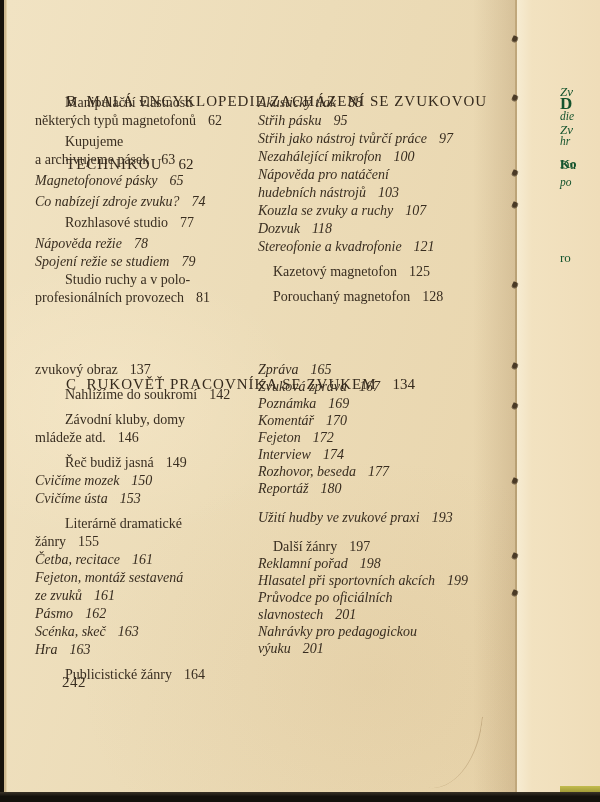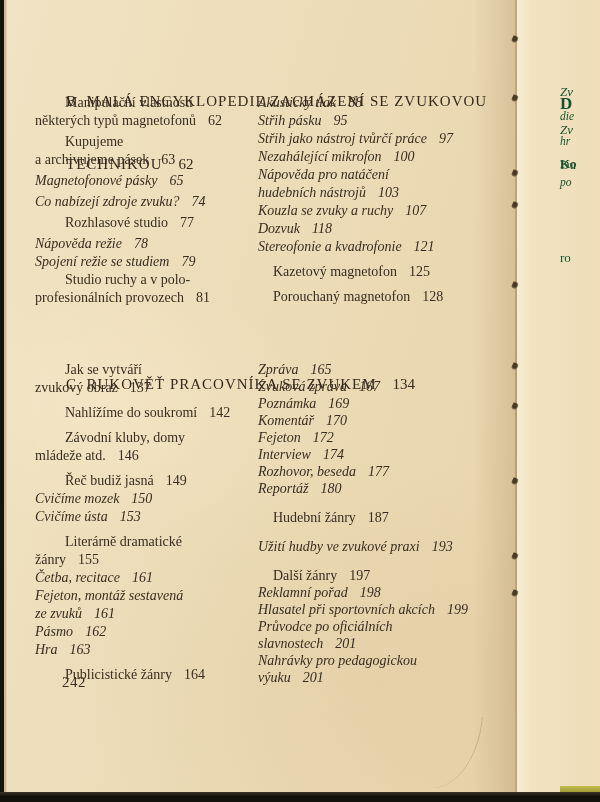--- a/index.html
+++ b/index.html
@@ -140,48 +140,47 @@
         <div class="line it"><span>Stereofonie a kvadrofonie</span><span class="num">121</span></div>
         <div class="line ind g2"><span>Kazetový magnetofon</span><span class="num">125</span></div>
         <div class="line ind g2"><span>Porouchaný magnetofon</span><span class="num">128</span></div>
       </div>
 
     <div class="heading" style="left:59px;top:332px;">
       <div class="hline"><span>C  RUKOVĚŤ PRACOVNÍKA SE ZVUKEM</span><span class="hnum">134</span></div>
     </div>
 
     <div class="col col-left" style="left:28px;top:361px;width:220px;">
-        <div class="line ind"><span>Jak se vytváří</span></div>
         <div class="line"><span>zvukový obraz</span><span class="num">137</span></div>
         <div class="line ind g2"><span>Nahlížíme do soukromí</span><span class="num">142</span></div>
         <div class="line ind g2"><span>Závodní kluby, domy</span></div>
         <div class="line"><span>mládeže atd.</span><span class="num">146</span></div>
         <div class="line ind g2"><span>Řeč budiž jasná</span><span class="num">149</span></div>
         <div class="line it"><span>Cvičíme mozek</span><span class="num">150</span></div>
         <div class="line it"><span>Cvičíme ústa</span><span class="num">153</span></div>
         <div class="line ind g2"><span>Literárně dramatické</span></div>
         <div class="line"><span>žánry</span><span class="num">155</span></div>
         <div class="line it"><span>Četba, recitace</span><span class="num">161</span></div>
         <div class="line it"><span>Fejeton, montáž sestavená</span></div>
         <div class="line it"><span>ze zvuků</span><span class="num">161</span></div>
         <div class="line it"><span>Pásmo</span><span class="num">162</span></div>
+        <div class="line it"><span>Scénka, skeč</span><span class="num">163</span></div>
         <div class="line it"><span>Hra</span><span class="num">163</span></div>
         <div class="line ind g2"><span>Publicistické žánry</span><span class="num">164</span></div>
       </div>
 
     <div class="col col-right tight" style="left:251px;top:361px;width:258px;">
         <div class="line it"><span>Zpráva</span><span class="num">165</span></div>
         <div class="line it"><span>Zvuková zpráva</span><span class="num">167</span></div>
         <div class="line it"><span>Poznámka</span><span class="num">169</span></div>
         <div class="line it"><span>Komentář</span><span class="num">170</span></div>
         <div class="line it"><span>Fejeton</span><span class="num">172</span></div>
         <div class="line it"><span>Interview</span><span class="num">174</span></div>
         <div class="line it"><span>Rozhovor, beseda</span><span class="num">177</span></div>
         <div class="line it"><span>Reportáž</span><span class="num">180</span></div>
-        <div class="line ind g3"><span>Hudební žánry</span><span class="num">187</span></div>
         <div class="line it g3"><span>Užití hudby ve zvukové praxi</span><span class="num">193</span></div>
         <div class="line ind g3"><span>Další žánry</span><span class="num">197</span></div>
         <div class="line it"><span>Reklamní pořad</span><span class="num">198</span></div>
         <div class="line it"><span>Hlasatel při sportovních akcích</span><span class="num">199</span></div>
         <div class="line it"><span>Průvodce po oficiálních</span></div>
         <div class="line it"><span>slavnostech</span><span class="num">201</span></div>
         <div class="line it"><span>Nahrávky pro pedagogickou</span></div>
         <div class="line it"><span>výuku</span><span class="num">201</span></div>
       </div>
 

